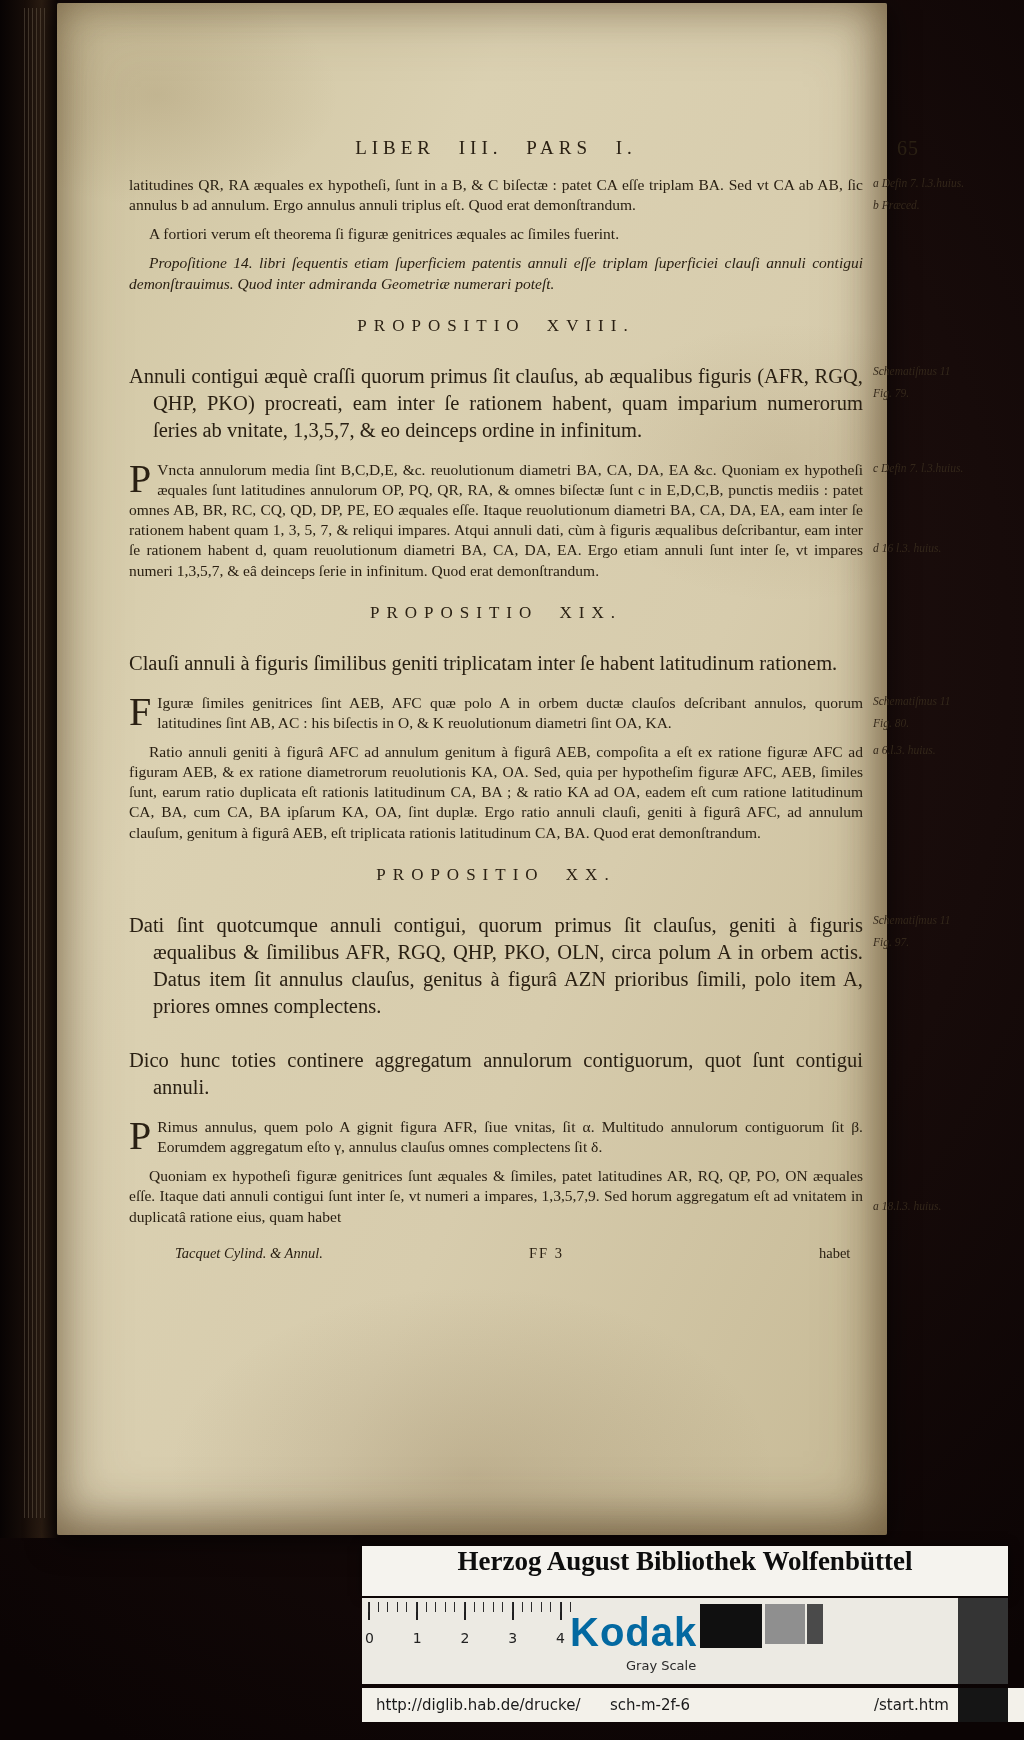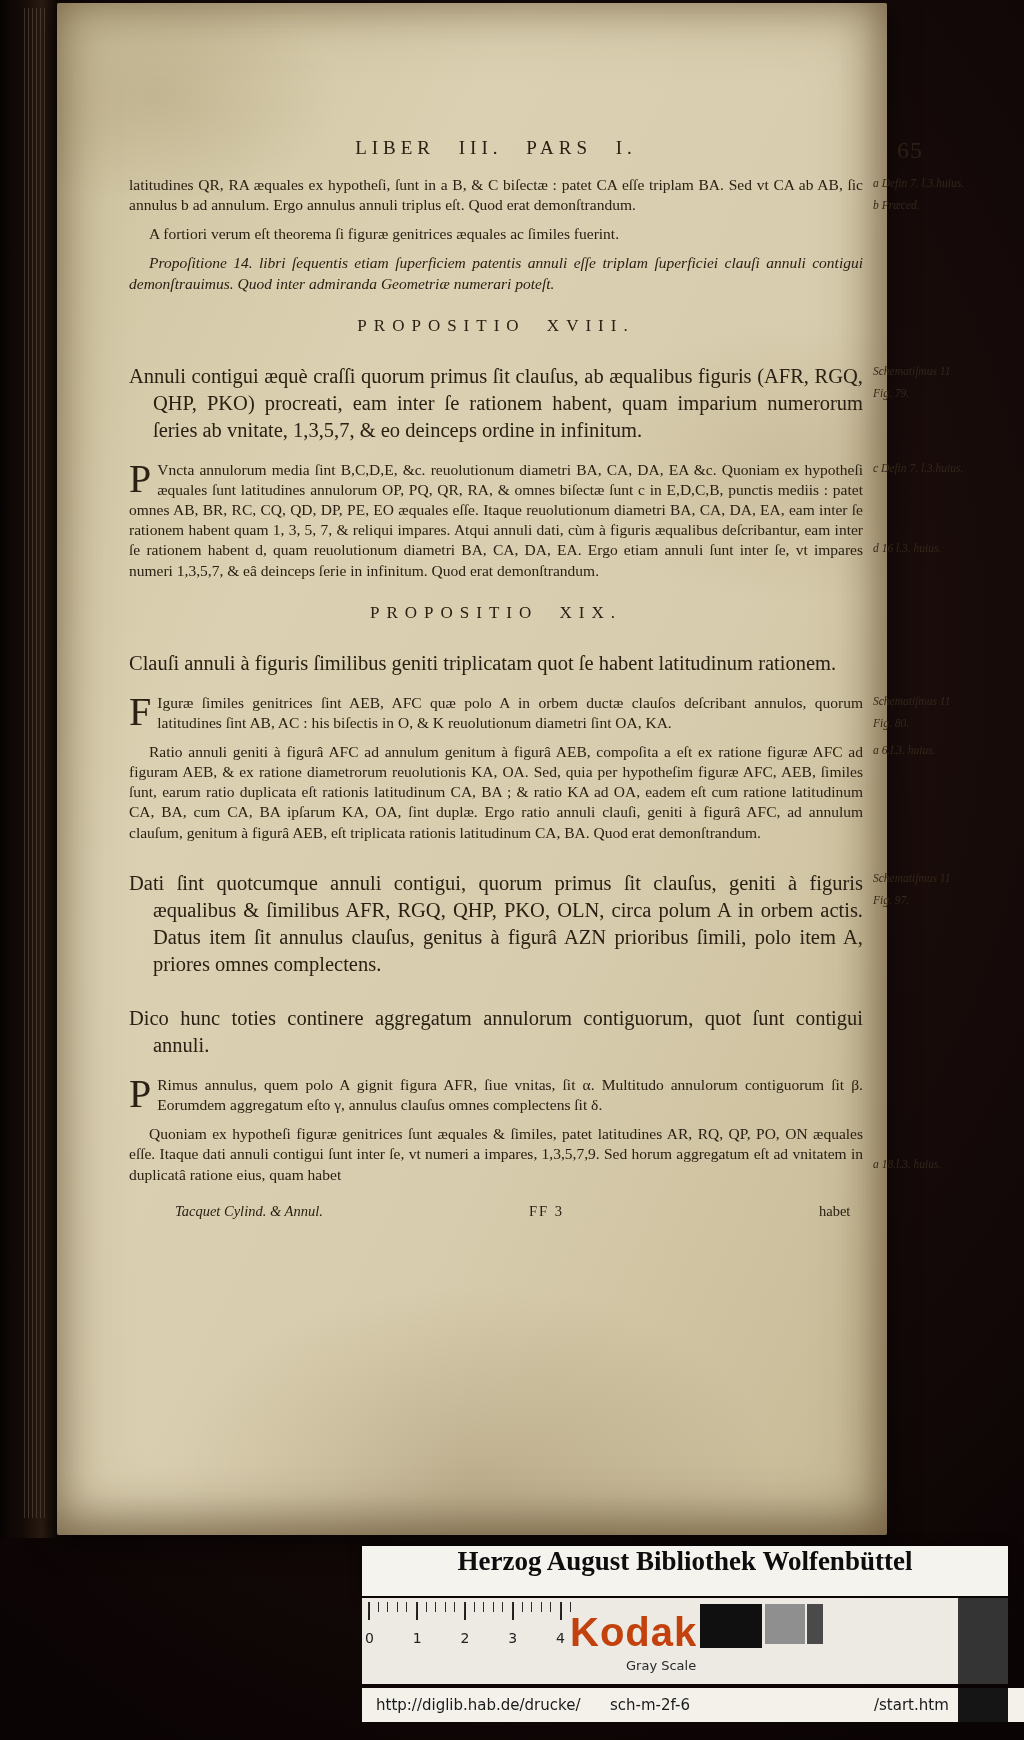--- a/index.html
+++ b/index.html
@@ -31,21 +31,21 @@
       inset 0 0 70px rgba(85,60,30,.38),
       inset -10px 0 38px rgba(80,55,28,.30),
       inset 0 -16px 42px rgba(70,50,25,.34),
       0 6px 30px rgba(0,0,0,.65);
     color:#2a2013;
   }
   .text-area { position:absolute; left:72px; top:134px; width:734px; }
 
   .page-header { position:relative; text-align:center; font-size:19px;
     letter-spacing:5px; word-spacing:14px; margin-bottom:16px; }
-  .page-num { position:absolute; left:768px; top:0; font-size:24px; letter-spacing:1px;text-align:right; }
+  .page-num { position:absolute; left:768px; top:0; font-size:20px; letter-spacing:1px;text-align:right; }
 
   .block { position:relative; margin-top:9px; }
   .para { font-size:15.5px; line-height:1.3; text-align:justify; }
   .indent { text-indent:20px; }
   .italic { font-style:italic; }
   .prop-heading { font-size:17px; font-weight:normal; text-align:center;
     letter-spacing:7px; word-spacing:10px; margin-top:22px; margin-bottom:14px; }
   .statement { font-size:20.5px; line-height:1.32; text-align:justify;
     padding-left:24px; text-indent:-24px;margin-top:27px; }
   .proof { font-size:15.5px; line-height:1.3; text-align:justify; margin-top:16px; }
@@ -70,21 +70,21 @@
 
   .kodak-card { position:absolute; left:362px; top:1598px; width:646px; height:86px; background:#eceae3; }
   .ruler { position:absolute; left:6px; top:4px; width:232px; height:60px; }
   .ruler-ticks-small { position:absolute; top:0; left:0; width:206px; height:10px;
     background:repeating-linear-gradient(90deg,#2b2b2b 0 1px, transparent 1px 9.6px); }
   .ruler-ticks-big { position:absolute; top:0; left:0; width:206px; height:18px;
     background:repeating-linear-gradient(90deg,#1f1f1f 0 1.8px, transparent 1.8px 48px); }
   .ruler-numbers { position:absolute; top:28px; left:-3px; width:200px; display:flex;
     justify-content:space-between; font-family:"DejaVu Sans",sans-serif; font-size:14px; color:#222; }
   .kodak-word { position:absolute; left:208px; top:12px; font-family:"Liberation Sans",sans-serif;
-    font-weight:bold; font-size:40px; letter-spacing:1px; color:#c2410c; }
+    font-weight:bold; font-size:40px; letter-spacing:1px; color:#0369a1; }
   .gray-scale-label { position:absolute; left:252px; top:60px;
     font-family:"DejaVu Sans",sans-serif; font-size:13px; color:#2a2a2a;margin-left:12px; }
   .chips { position:absolute; left:338px; top:6px; display:flex; align-items:flex-start; }
   .chip-black { width:62px; height:44px; background:#101010; }
   .chip-gray  { width:40px; height:40px; background:#8f8f8f; margin-left:3px; }
   .chip-dark  { width:16px; height:40px; background:#4a4a4a; margin-left:2px; }
   .chip-end   { position:absolute; left:596px; top:0; width:50px; height:86px; background:#343434; }
 
   .url-strip { position:absolute; left:362px; top:1688px; width:730px; height:34px;
     background:#f3f1ea; font-family:"DejaVu Sans",sans-serif; font-size:15px; color:#1a1a1a; }
@@ -139,39 +139,40 @@
         <span>Vncta annulorum media ſint B,C,D,E, &amp;c. reuolutionum diametri BA, CA, DA, EA &amp;c. Quoniam ex hypotheſi æquales ſunt latitudines annulorum OP, PQ, QR, RA, &amp; omnes biſectæ ſunt c in E,D,C,B, punctis mediis : patet omnes AB, BR, RC, CQ, QD, DP, PE, EO æquales eſſe. Itaque reuolutionum diametri BA, CA, DA, EA, eam inter ſe rationem habent quam 1, 3, 5, 7, &amp; reliqui impares. Atqui annuli dati, cùm à figuris æqualibus deſcribantur, eam inter ſe rationem habent d, quam reuolutionum diametri BA, CA, DA, EA. Ergo etiam annuli ſunt inter ſe, vt impares numeri 1,3,5,7, &amp; eâ deinceps ſerie in infinitum. Quod erat demonſtrandum.</span>
         <div class="notes notes-spread">
           <div class="note">c Defin 7. l.3.huius.</div>
           <div class="note">d 16 l.3. huius.</div>
         </div>
       </div>
 
       <h2 class="prop-heading">PROPOSITIO XIX.</h2>
 
       <div class="block statement">
-        <span>Clauſi annuli à figuris ſimilibus geniti triplicatam quot ſe habent latitudinum rationem.</span>
+        <span>Clauſi annuli à figuris ſimilibus geniti triplicatam inter ſe habent latitudinum rationem.</span>
       </div>
 
       <div class="block proof">
         <span class="dropcap">F</span>
         <span>Iguræ ſimiles genitrices ſint AEB, AFC quæ polo A in orbem ductæ clauſos deſcribant annulos, quorum latitudines ſint AB, AC : his biſectis in O, &amp; K reuolutionum diametri ſint OA, KA.</span>
         <div class="notes">
           <div class="note">Schematiſmus 11</div>
           <div class="note">Fig. 80.</div>
         </div>
       </div>
 
       <div class="block para indent">
         <span>Ratio annuli geniti à figurâ AFC ad annulum genitum à figurâ AEB, compoſita a eſt ex ratione figuræ AFC ad figuram AEB, &amp; ex ratione diametrorum reuolutionis KA, OA. Sed, quia per hypotheſim figuræ AFC, AEB, ſimiles ſunt, earum ratio duplicata eſt rationis latitudinum CA, BA ; &amp; ratio KA ad OA, eadem eſt cum ratione latitudinum CA, BA, cum CA, BA ipſarum KA, OA, ſint duplæ. Ergo ratio annuli clauſi, geniti à figurâ AFC, ad annulum clauſum, genitum à figurâ AEB, eſt triplicata rationis latitudinum CA, BA. Quod erat demonſtrandum.</span>
         <div class="notes">
           <div class="note">a 6.l.3. huius.</div>
         </div>
       </div>
 
+      <h2 class="prop-heading">PROPOSITIO XX.</h2>
 
       <div class="block statement">
         <span>Dati ſint quotcumque annuli contigui, quorum primus ſit clauſus, geniti à figuris æqualibus &amp; ſimilibus AFR, RGQ, QHP, PKO, OLN, circa polum A in orbem actis. Datus item ſit annulus clauſus, genitus à figurâ AZN prioribus ſimili, polo item A, priores omnes complectens.</span>
         <div class="notes">
           <div class="note">Schematiſmus 11</div>
           <div class="note">Fig. 97.</div>
         </div>
       </div>
 
       <div class="block statement">

